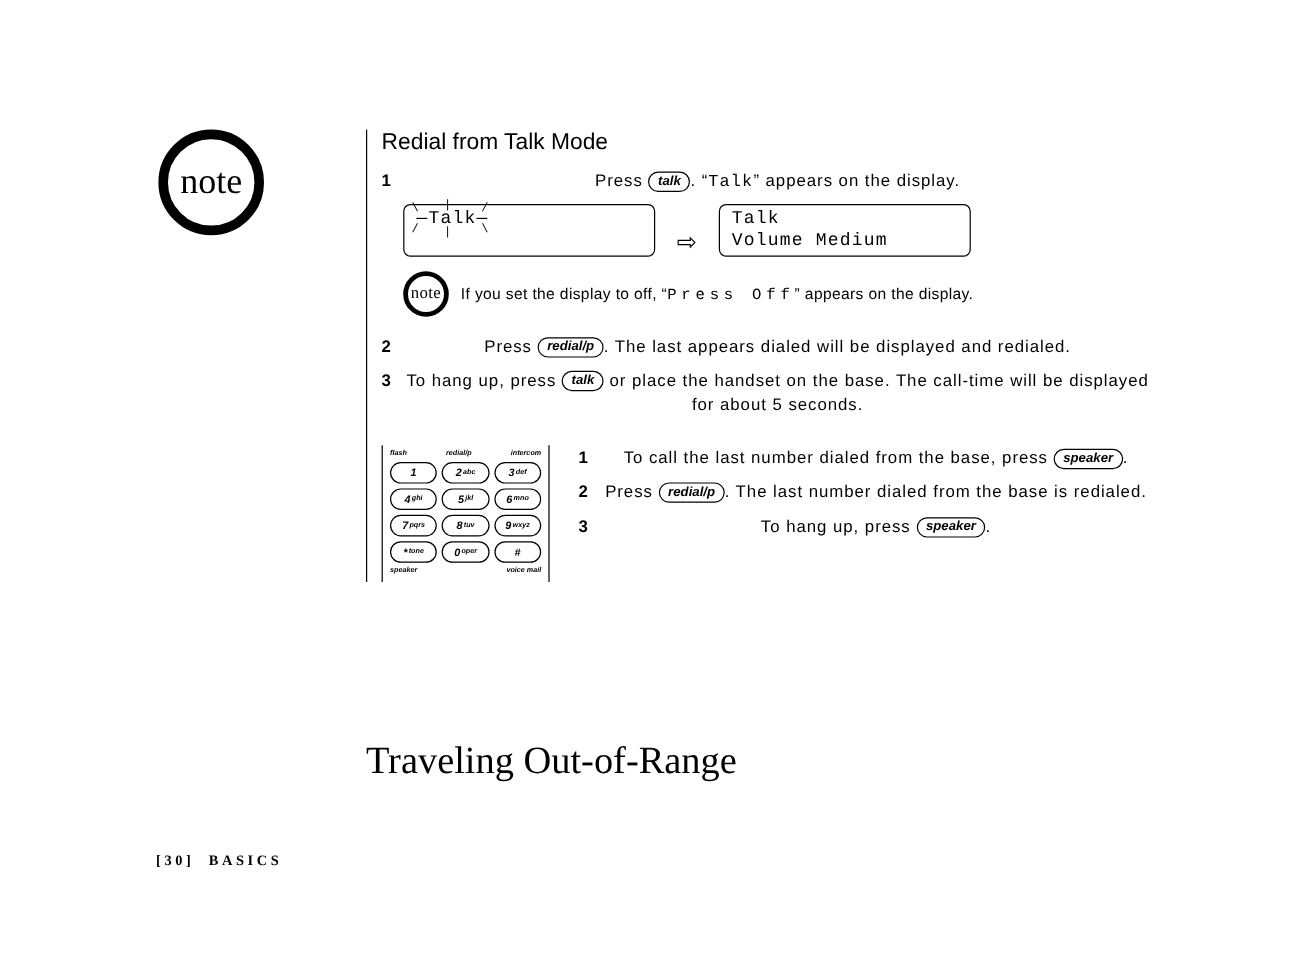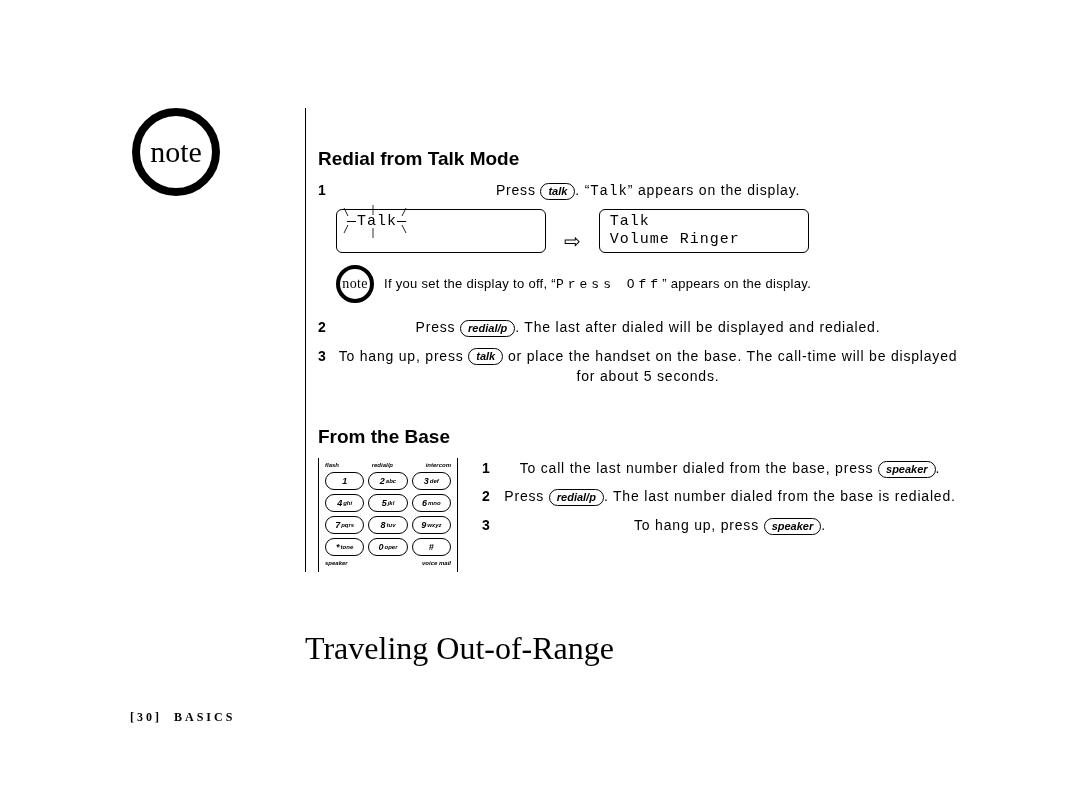--- a/index.html
+++ b/index.html
@@ -56,24 +56,23 @@
   .main {
     position: absolute;
     left: 175px;
     top: 0;
     width: 655px;
     border-left: 1.5px solid #000;
     padding-left: 12px;
   }
   .subhead {
     font-family: Verdana, Arial, sans-serif;
-    font-weight: 700;
+    font-weight: 400;
     font-size: 19px;
     margin-bottom: 10px;
-    margin-top: 40px;
   }
   .step-row {
     display: flex;
     font-family: Verdana, Arial, sans-serif;
     font-size: 14px;
     letter-spacing: 0.8px;
     line-height: 1.45;
     margin-bottom: 8px;
   }
   .step-num {
@@ -244,49 +243,48 @@
           <span style="position:absolute;left:54px;top:-5px;font-size:10px;">/</span>
           <span style="position:absolute;left:-4px;bottom:-6px;font-size:10px;">/</span>
           <span style="position:absolute;left:54px;bottom:-6px;font-size:10px;">\</span>
           <span style="position:absolute;left:23px;top:-8px;font-size:10px;">|</span>
           <span style="position:absolute;left:23px;bottom:-9px;font-size:10px;">|</span>
         </div>
       </div>
       <div class="arrow-right">⇨</div>
       <div class="lcd">
         <div>Talk</div>
-        <div>Volume Ringer</div>
+        <div>Volume Medium</div>
       </div>
     </div>
 
     <div class="inline-note-row">
       <div class="note-circle-small">
         <span>note</span>
       </div>
       <div>
         <span>If you set the display to off, “</span><span class="mono-wide">Press Off</span><span>” appears on the display.</span>
       </div>
     </div>
 
     <div class="step-row">
       <div class="step-num">2</div>
       <div class="step-body">
-        <span>Press </span><span class="pill">redial/p</span><span>. The last after dialed will be displayed and redialed.</span>
+        <span>Press </span><span class="pill">redial/p</span><span>. The last appears dialed will be displayed and redialed.</span>
       </div>
     </div>
 
     <div class="step-row" style="margin-bottom:0;">
       <div class="step-num">3</div>
       <div class="step-body">
         <span>To hang up, press </span><span class="pill">talk</span><span> or place the handset on the base. The call-time will be displayed for about 5 seconds.</span>
       </div>
     </div>
 
     <div class="section2">
-      <div class="subhead">From the Base</div>
       <div class="base-row">
         <div class="keypad">
           <div class="keypad-toprow">
             <span>flash</span>
             <span>redial/p</span>
             <span>intercom</span>
           </div>
           <div class="keypad-grid" id="keypad-grid">
               <div class="key">
                 <span>1</span>
@@ -357,20 +355,20 @@
             <div class="step-num">3</div>
             <div class="step-body">
               <span>To hang up, press </span><span class="pill">speaker</span><span>.</span>
             </div>
           </div>
         </div>
       </div>
     </div>
   </div>
 
-  <div style="position:absolute; left:175px; top:492px; width:655px;">
+  <div style="position:absolute; left:175px; top:477px; width:655px;">
     <div class="big-head">Traveling Out-of-Range</div>
   </div>
 
   <div class="footer" style="top:602px;">
     <span>[30]</span>&nbsp;&nbsp;<span>BASICS</span>
   </div>
 </div>
 
 </body></html>

